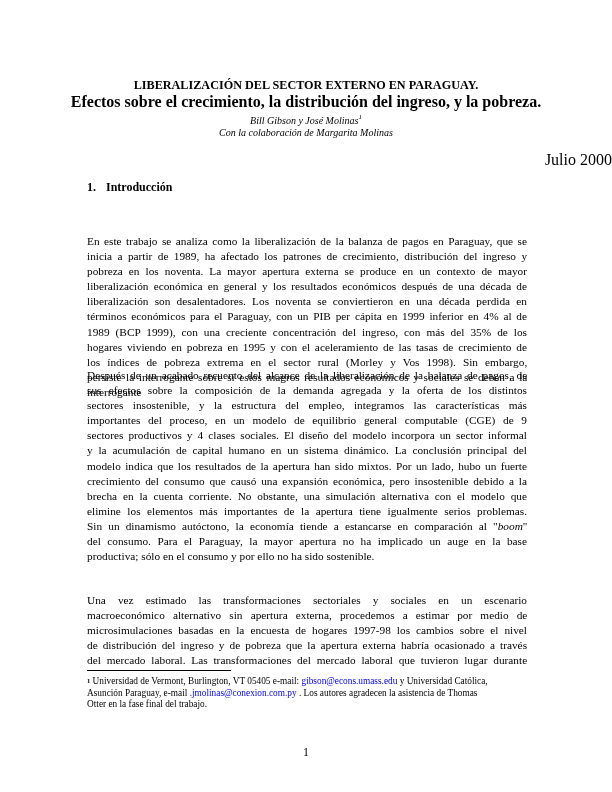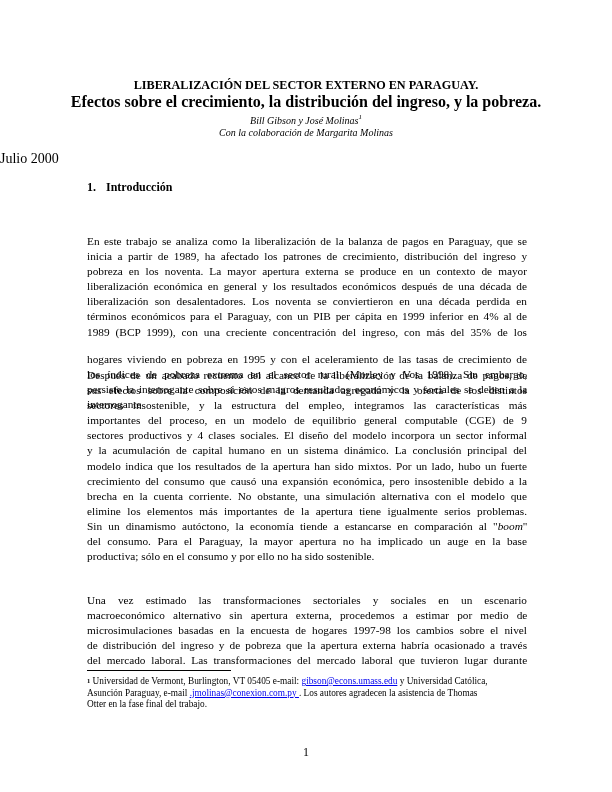--- a/index.html
+++ b/index.html
@@ -5,34 +5,34 @@
   html, body { margin: 0; padding: 0; background: #ffffff; }
   body { width: 612px; height: 792px; position: relative; overflow: hidden;
          font-family: "Liberation Serif", serif; color: #000; }
   .title { position: absolute; left: 0; width: 612px; text-align: center; font-weight: bold; }
   #t1 { top: 78px; font-size: 12.2px; }
   #t2 { top: 93px; font-size: 16px; }
   .author { position: absolute; left: 0; width: 612px; text-align: center; font-style: italic; font-size: 10px; }
   #a1 { top: 115px; }
   #a1 sup { font-size: 7px; vertical-align: top; position: relative; top: -2px; }
   #a2 { top: 127px; }
-  #date { position: absolute; top: 151px; left: 0; width: 612px; text-align: left; font-size: 14px; }
+  #date { position: absolute; top: 151px; left: 0; width: 612px; text-align: right; font-size: 16px; }
   #sec { position: absolute; top: 180px; left: 87px; font-size: 12px; font-weight: bold; }
   #sec .num { display: inline-block; width: 19px; }
   .para { position: absolute; left: 87px; width: 440px; font-size: 11.3px; line-height: 15.1px; }
   .para .ln { display: block; text-align: justify; text-align-last: justify; white-space: nowrap; height: 15.1px; }
   .para .ln.last { text-align-last: left; }
   #p1 { top: 234px; }
   #p2 { top: 368px; }
   #p3 { top: 593px; }
   #fnrule { position: absolute; top: 670px; left: 87px; width: 144px; height: 0; border-top: 1px solid #000; }
   #fn { position: absolute; top: 676px; left: 87px; width: 450px; font-size: 9.3px; line-height: 11.5px; }
   #fn .ln { display: block; white-space: nowrap; }
   #fn sup { font-size: 6.5px; font-weight: bold; vertical-align: top; position: relative; top: -1px; }
-  a.link { color: #0000ee; text-decoration: underline; }
+  a.link { color: #0000ee; }
   #pageno { position: absolute; top: 745px; left: 0; width: 612px; text-align: center; font-size: 12px; }
 </style>
 </head>
 <body>
 
 <div id="t1" class="title">LIBERALIZACIÓN DEL SECTOR EXTERNO EN PARAGUAY.</div>
 <div id="t2" class="title">Efectos sobre el crecimiento, la distribución del ingreso, y la pobreza.</div>
 
 <div id="a1" class="author">
   <span>Bill Gibson y José Molinas</span><sup>1</sup>
@@ -46,21 +46,21 @@
 </div>
 
 <div id="p1" class="para">
   <span class="ln" style="display: block; word-spacing: 1.625px;">En este trabajo se analiza como la liberalización de la balanza de pagos en Paraguay, que se</span>
   <span class="ln" style="display: block; word-spacing: 2.57143px;">inicia a partir de 1989, ha afectado los patrones de crecimiento, distribución del ingreso y</span>
   <span class="ln" style="display: block; word-spacing: 3.21429px;">pobreza en los noventa. La mayor apertura externa se produce en un contexto de mayor</span>
   <span class="ln" style="display: block; word-spacing: 2.15385px;">liberalización económica en general y los resultados económicos después de una década  de</span>
   <span class="ln" style="display: block; word-spacing: 3.36364px;">liberalización son desalentadores. Los noventa se conviertieron en una década perdida en</span>
   <span class="ln" style="display: block; word-spacing: 1.9375px;">términos económicos para el Paraguay, con un PIB per cápita en 1999 inferior en 4% al de</span>
   <span class="ln" style="display: block; word-spacing: 3.14286px;">1989 (BCP 1999), con una creciente concentración del ingreso, con más del 35% de los</span>
-  <span class="ln" style="display: block; word-spacing: 2px; margin-top: 12px;">hogares viviendo en pobreza en 1995 y con el aceleramiento de las tasas de crecimiento de</span>
+  <span class="ln" style="display: block; word-spacing: 2px;">hogares viviendo en pobreza en 1995 y con el aceleramiento de las tasas de crecimiento de</span>
   <span class="ln" style="display: block; word-spacing: 4.28571px;">los índices de pobreza extrema en el sector rural (Morley y Vos 1998). Sin embargo,</span>
   <span class="ln" style="display: block; word-spacing: 1.78571px;">persiste la interrogante sobre si estos magros resultados económicos y sociales se deben a la</span>
   <span class="ln last">interrogante</span>
 </div>
 
 <div id="p2" class="para">
   <span class="ln" style="display: block; word-spacing: 2px;">Después de un acabado recuento del alcance de la liberalización de la balanza de pagos, de</span>
   <span class="ln" style="display: block; word-spacing: 4.35714px;">sus efectos sobre la composición de la demanda agregada y la oferta de los distintos</span>
   <span class="ln" style="display: block; word-spacing: 6px;">sectores insostenible, y la estructura del empleo, integramos las características  más</span>
   <span class="ln" style="display: block; word-spacing: 4.83333px;">importantes del proceso, en un modelo de equilibrio general computable (CGE) de 9</span>

